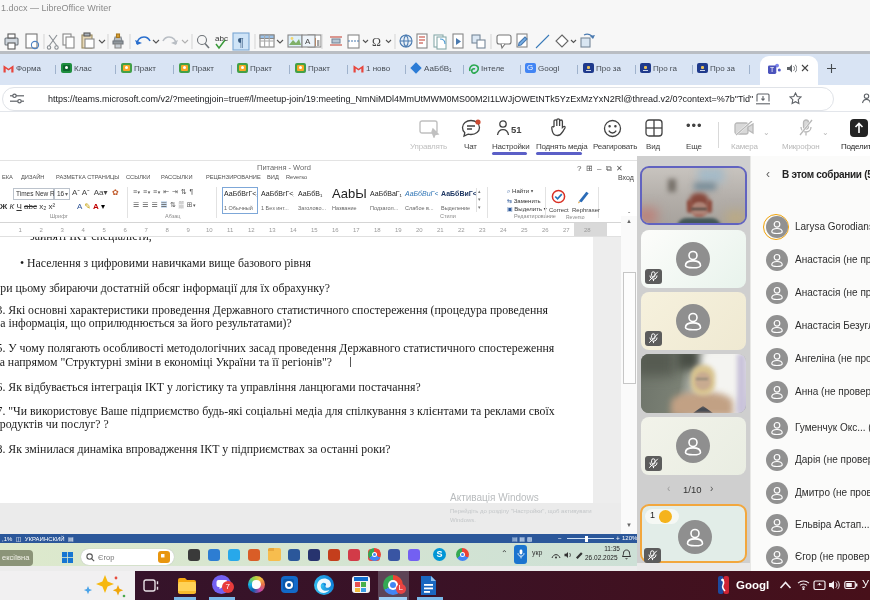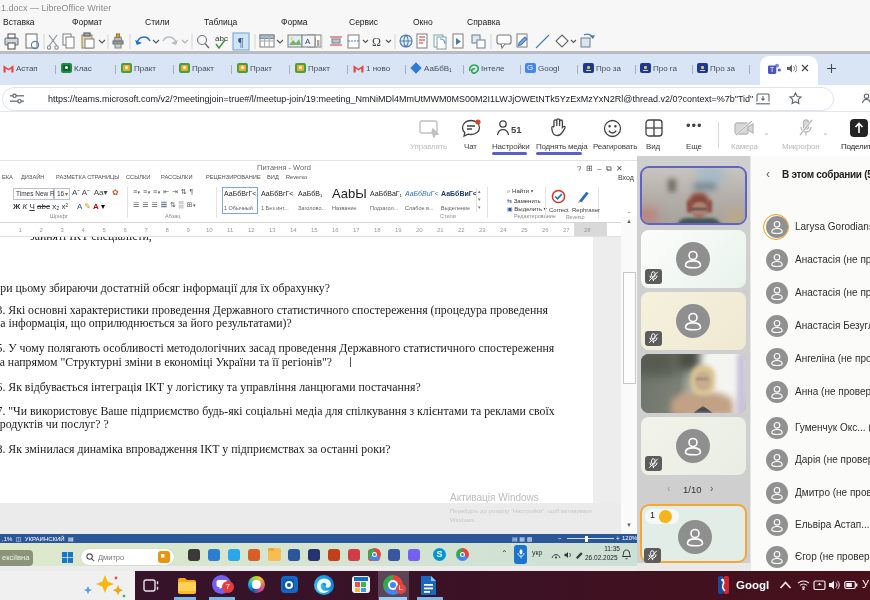--- a/index.html
+++ b/index.html
@@ -4,30 +4,20 @@
   html,body{margin:0;padding:0;}
   body{width:870px;height:600px;overflow:hidden;font-family:"Liberation Sans",sans-serif;position:relative;background:#fff;}
   .abs{position:absolute;}
   .nw{white-space:nowrap;}
   #root{position:absolute;left:0;top:0;width:870px;height:600px;overflow:hidden;}
 </style></head><body>
 <div id="root">
 
 <div class="abs" style="left:0;top:0;width:870px;height:52px;background:#f7f7f7;">
  <div class="abs nw" style="left:1px;top:3px;font-size:9px;color:#8a8a8a;">1.docx — LibreOffice Writer</div>
- <div class="abs" style="left:0;top:15px;width:870px;height:15px;font-size:8.5px;color:#1a1a1a;">
-<span class="abs nw" style="left:3px;top:2px;">Вставка</span>
-<span class="abs nw" style="left:72px;top:2px;">Формат</span>
-<span class="abs nw" style="left:145px;top:2px;">Стили</span>
-<span class="abs nw" style="left:204px;top:2px;">Таблица</span>
-<span class="abs nw" style="left:281px;top:2px;">Форма</span>
-<span class="abs nw" style="left:349px;top:2px;">Сервис</span>
-<span class="abs nw" style="left:413px;top:2px;">Окно</span>
-<span class="abs nw" style="left:467px;top:2px;">Справка</span>
-</div>
 <div class="abs" style="left:0;top:31px;width:870px;height:21px;">
 <svg width="870" height="21" viewBox="0 0 870 21">
 <g fill="none" stroke="#5a5a5a" stroke-width="1.1">
 
  <rect x="5" y="7" width="13" height="7" rx="1" fill="#cfd6dd" stroke="#70777e"></rect>
             <rect x="8" y="3" width="7" height="4" fill="#fff"></rect>
             <rect x="8" y="12" width="7" height="6" fill="#fff"></rect>
 
  <rect x="26" y="3" width="11" height="14" fill="#fff" stroke="#777"></rect>
             <circle cx="35" cy="14" r="3.6" stroke="#4d82c4"></circle>
@@ -138,21 +128,21 @@
             <path d="M595 4l-2 4-3-3z" fill="#4a7ab0" stroke="none"></path>
 </g>
         </svg>
 </div>
     </div>
 <div class="abs" style="left:0;top:52px;width:870px;height:33px;background:#d9e4f4;">
 <div class="abs" style="left:0;top:-1px;width:870px;height:3px;background:#b9bdc3;"></div>
 <svg class="abs" style="left:3px;top:12px" width="11" height="9" viewBox="0 0 11 9">
         <path d="M0.5 8.5V1.2L5.5 4.8 10.5 1.2V8.5H8.3V4.6L5.5 6.6 2.7 4.6V8.5z" fill="#e8453c"></path>
       </svg>
-<div class="abs nw" style="left:16px;top:12px;width:35px;overflow:hidden;font-size:8px;color:#474d55;">Астап</div>
+<div class="abs nw" style="left:16px;top:12px;width:35px;overflow:hidden;font-size:8px;color:#474d55;">Форма</div>
 <div class="abs" style="left:55px;top:13px;width:1px;height:9px;background:#9fb2cc;"></div>
 <div class="abs" style="left:61px;top:11px;width:11px;height:10px;background:#1e8e3e;border-radius:2px;">
         <div class="abs" style="left:2px;top:2px;width:7px;height:6px;background:#0d652d;border-radius:1px;"></div>
         <div class="abs" style="left:4px;top:3px;width:3px;height:3px;background:#fff;border-radius:50%;"></div>
       </div>
 <div class="abs nw" style="left:74px;top:12px;width:37px;overflow:hidden;font-size:8px;color:#474d55;">Клас</div>
 <div class="abs" style="left:115px;top:13px;width:1px;height:9px;background:#9fb2cc;"></div>
 <div class="abs" style="left:121px;top:11px;width:11px;height:10px;background:#43a047;border-radius:2px;">
         <div class="abs" style="left:2px;top:2px;width:7px;height:6px;background:#f9a825;border-radius:1px;"></div>
         <div class="abs" style="left:4px;top:3px;width:3px;height:3px;background:#fff;border-radius:50%;"></div>
@@ -368,21 +358,21 @@
 
  <div class="abs" style="left:13px;top:3px;width:39px;height:10px;border:1px solid #bcc3cc;background:#fff;">
           <span class="abs nw" style="left:2px;top:1px;font-size:6.5px;color:#333;">Times New R</span>
           <span class="abs" style="left:40px;top:1px;font-size:6px;color:#666;">▾</span>
         </div>
  <div class="abs" style="left:54px;top:3px;width:14px;height:10px;border:1px solid #bcc3cc;background:#fff;">
           <span class="abs" style="left:2px;top:1px;font-size:6.5px;color:#333;">16</span>
           <span class="abs" style="left:10px;top:1px;font-size:6px;color:#666;">▾</span>
         </div>
  <div class="abs nw" style="left:72px;top:3px;font-size:8px;color:#444;">Aˆ Aˇ&nbsp; Aa▾&nbsp; <span style="color:#c05a2a">✿</span></div>
- <div class="abs nw" style="left:13px;top:17px;font-size:8px;color:#333;"><b>Ж</b> <i>К</i> <u>Ч</u> <s>abc</s> x₂ x²</div>
+ <div class="abs nw" style="left:0;top:17px;font-size:8px;color:#333;"><b>Ж</b> <i>К</i> <u>Ч</u> <s>abc</s> x₂ x²</div>
  <div class="abs nw" style="left:77px;top:17px;font-size:8px;"><span style="color:#2f5496">A</span> <span style="color:#caa616">✎</span> <span style="color:#c00000"><b>A</b></span> ▾</div>
  <div class="abs nw" style="left:50px;top:28px;font-size:5.5px;color:#8a8a8a;">Шрифт</div>
  <div class="abs" style="left:127px;top:2px;width:1px;height:31px;background:#e2e2e2;"></div>
 
  <div class="abs nw" style="left:133px;top:3px;font-size:7px;color:#555;letter-spacing:0.5px;">≡<span style="font-size:5px">▾</span> ≡<span style="font-size:5px">▾</span> ≡<span style="font-size:5px">▾</span> ⇤ ⇥ ⇅ ¶</div>
  <div class="abs nw" style="left:133px;top:16px;font-size:7px;color:#555;letter-spacing:0.5px;">☰ ☰ ☰ <span style="background:#cfe0f2;">☰</span> ⇅ ▒ ⊞<span style="font-size:5px">▾</span></div>
  <div class="abs nw" style="left:165px;top:28px;font-size:5.5px;color:#8a8a8a;">Абзац</div>
  <div class="abs" style="left:216px;top:2px;width:1px;height:31px;background:#e2e2e2;"></div>
 
 <div class="abs" style="left:222px;top:2px;width:34px;height:25px;border:1.2px solid #7da7d8;overflow:hidden;">
@@ -471,20 +461,21 @@
 <span class="abs" style="left:479px;top:4px;font-size:6px;color:#9a9a9a;">23</span>
 <span class="abs" style="left:500px;top:4px;font-size:6px;color:#9a9a9a;">24</span>
 <span class="abs" style="left:521px;top:4px;font-size:6px;color:#9a9a9a;">25</span>
 <span class="abs" style="left:542px;top:4px;font-size:6px;color:#9a9a9a;">26</span>
 <span class="abs" style="left:563px;top:4px;font-size:6px;color:#9a9a9a;">27</span>
 <span class="abs" style="left:584px;top:4px;font-size:6px;color:#9a9a9a;">28</span>
 <div class="abs" style="left:0;top:13px;width:621px;height:1px;background:#e0e0e0;"></div>
 </div>
 <div class="abs" style="left:0;top:81px;width:621px;height:266px;background:#fff;overflow:hidden;font-family:'Liberation Serif',serif;color:#1a1a1a;">
 <div class="abs nw" style="left:30px;top:-8.5px;font-size:11.8px;">зайняті ІКТ спеціалісти,</div>
+<div class="abs nw" style="left:20px;top:18.5px;font-size:11.8px;">• Населення з цифровими навичками вище базового рівня</div>
 <div class="abs nw" style="left:-6px;top:43.5px;font-size:11.8px;">при цьому збираючи достатній обсяг інформації для їх обрахунку?</div>
 <div class="abs nw" style="left:-3.5px;top:65.5px;font-size:11.8px;">3. Які основні характеристики проведення Державного статистичного спостереження (процедура проведення</div>
 <div class="abs nw" style="left:-5px;top:79px;font-size:11.8px;">та інформація, що оприлюднюється за його результатами)?</div>
 <div class="abs nw" style="left:-3.5px;top:104px;font-size:11.8px;">5. У чому полягають особливості методологічних засад проведення Державного статистичного спостереження</div>
 <div class="abs nw" style="left:-5px;top:118px;font-size:11.8px;">за напрямом "Структурні зміни в економіці України та її регіонів"?</div>
 <div class="abs nw" style="left:-3.5px;top:143px;font-size:11.8px;">6. Як відбувається інтеграція ІКТ у логістику та управління ланцюгами постачання?</div>
 <div class="abs nw" style="left:-3.5px;top:166.5px;font-size:11.8px;">7. "Чи використовує Ваше підприємство будь-які соціальні медіа для спілкування з клієнтами та реклами своїх</div>
 <div class="abs nw" style="left:-6.5px;top:180px;font-size:11.8px;">продуктів чи послуг? ?</div>
 <div class="abs nw" style="left:-3.5px;top:205px;font-size:11.8px;">8. Як змінилася динаміка впровадження ІКТ у підприємствах за останні роки?</div>
 <div class="abs" style="left:350px;top:120px;width:1px;height:10px;background:#555;"></div>
@@ -520,21 +511,21 @@
           <rect x="0" y="0" width="5.1" height="5.1" fill="#1676d2"></rect>
           <rect x="5.9" y="0" width="5.1" height="5.1" fill="#1676d2"></rect>
           <rect x="0" y="5.9" width="5.1" height="5.1" fill="#1676d2"></rect>
           <rect x="5.9" y="5.9" width="5.1" height="5.1" fill="#1676d2"></rect>
         </svg>
  <div class="abs" style="left:81px;top:6px;width:93px;height:16px;background:#fff;border-radius:9px;box-shadow:0 0 1px #aab;">
    <svg class="abs" style="left:5px;top:4px" width="9" height="9" viewBox="0 0 9 9">
             <circle cx="3.6" cy="3.6" r="2.7" fill="none" stroke="#555" stroke-width="1.1"></circle>
             <line x1="5.8" y1="5.8" x2="8.2" y2="8.2" stroke="#555" stroke-width="1.1"></line>
           </svg>
-   <span class="abs nw" style="left:17px;top:3.5px;font-size:7.5px;color:#777;">Дмитро</span>
+   <span class="abs nw" style="left:17px;top:3.5px;font-size:7.5px;color:#777;">Єгор</span>
    <div class="abs" style="left:77px;top:2px;width:12px;height:12px;background:#e8960f;border-radius:3px;">
             <span class="abs" style="left:2.5px;top:1px;font-size:7px;color:#fff;">■</span>
           </div>
  </div>
 <div class="abs" style="left:188px;top:6px;width:12px;height:12px;background:#3a3a3a;border-radius:3px;"></div>
 <div class="abs" style="left:208px;top:6px;width:12px;height:12px;background:#2d7dd2;border-radius:3px;"></div>
 <div class="abs" style="left:228px;top:6px;width:12px;height:12px;background:#28a8ea;border-radius:3px;"></div>
 <div class="abs" style="left:248px;top:6px;width:12px;height:12px;background:#d95d27;border-radius:3px;"></div>
 <div class="abs" style="left:268px;top:6px;width:12px;height:12px;background:#f3c04a;border-radius:3px;"></div>
 <div class="abs" style="left:288px;top:6px;width:12px;height:12px;background:#2b579a;border-radius:3px;"></div>

